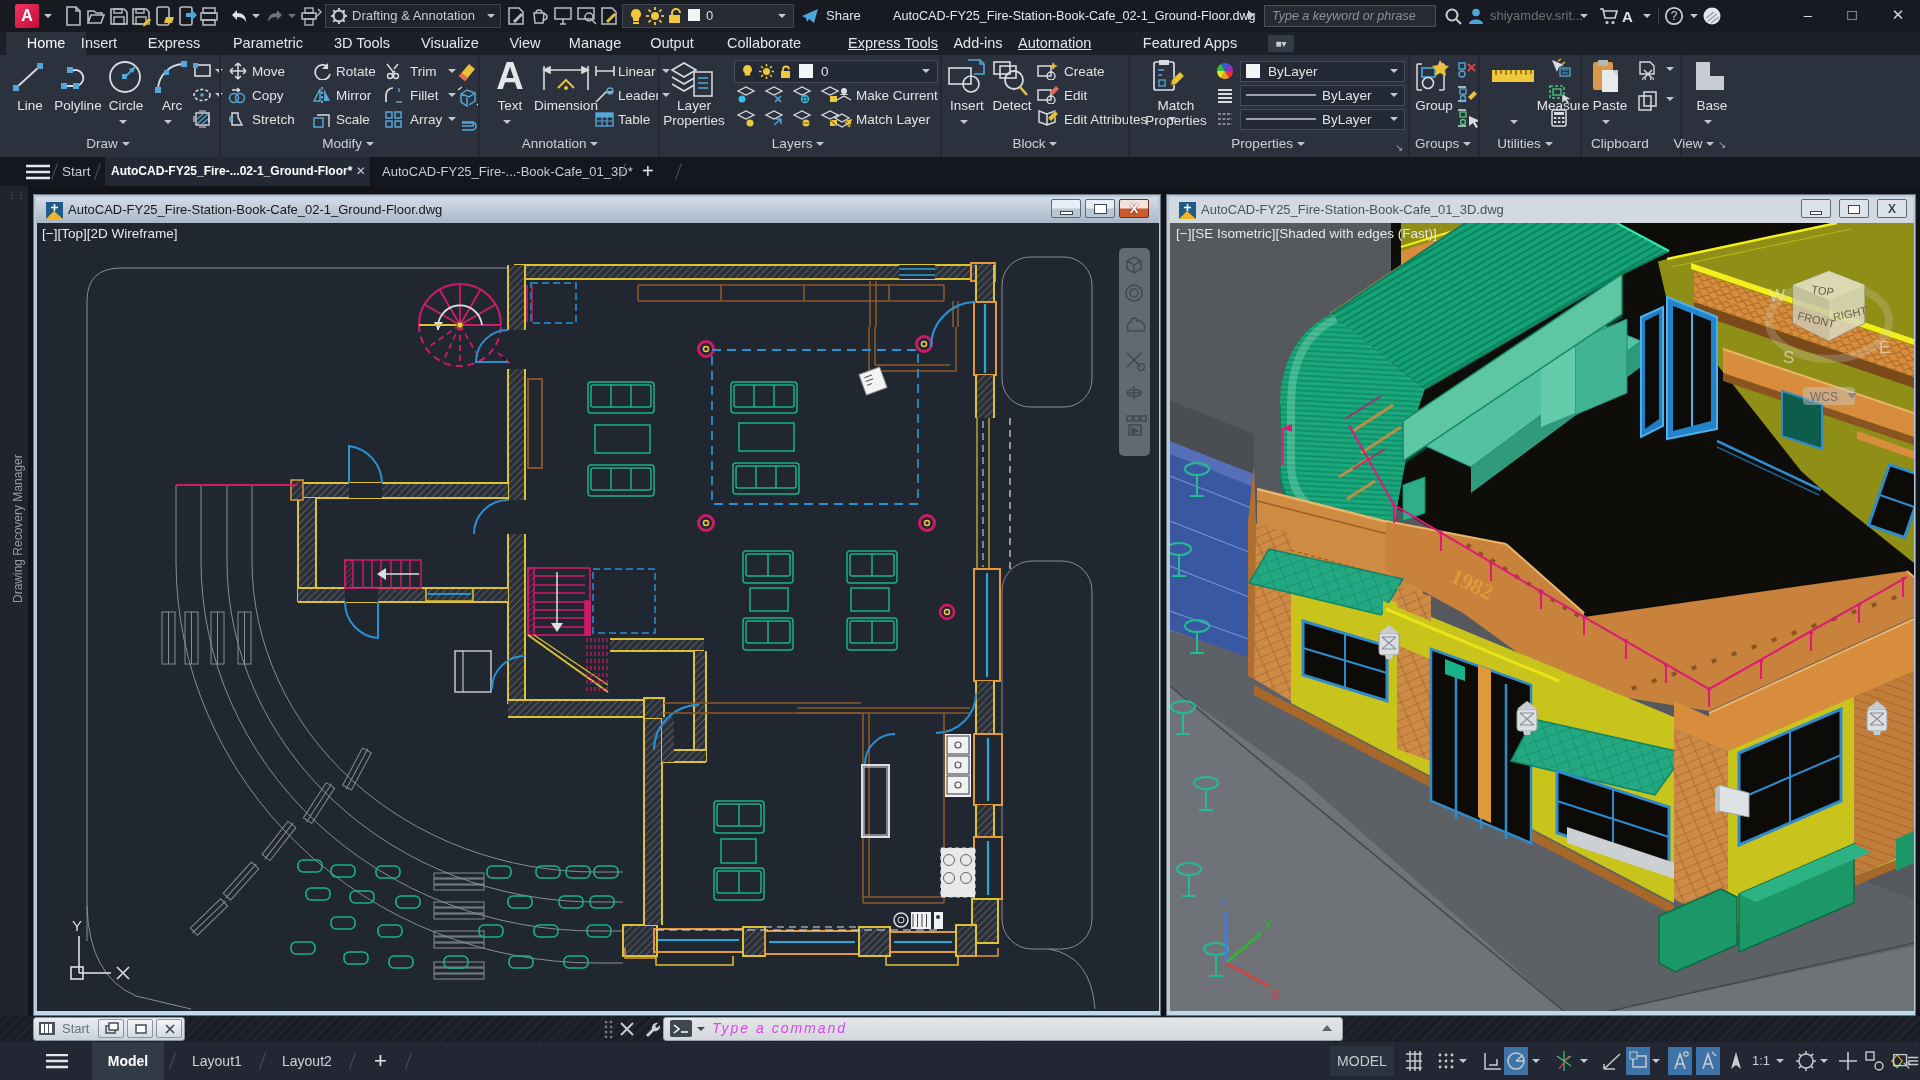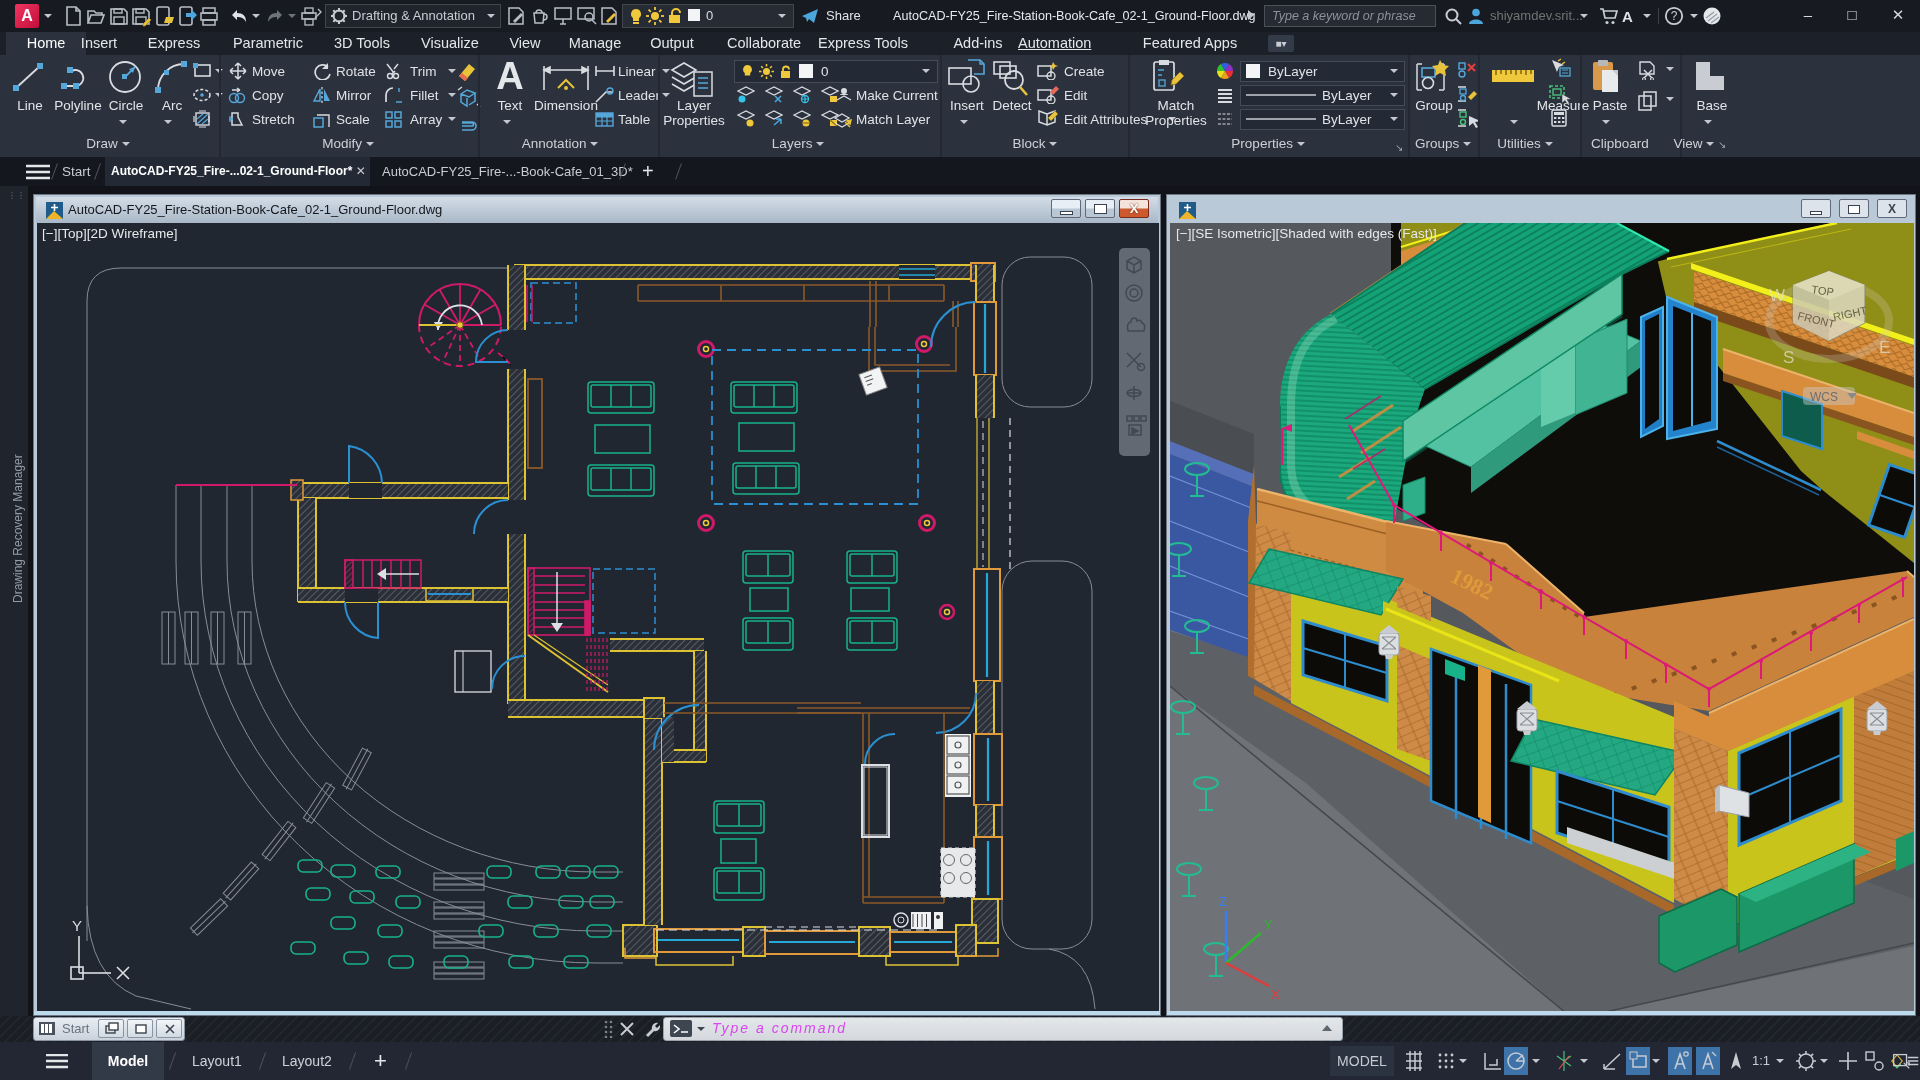--- a/index.html
+++ b/index.html
@@ -206,21 +206,21 @@
       <div class="rtab" id="ribtab-home" style="left:6px;width:80px;text-align:center;">Home</div>
       <div class="rtab" style="left:66px;width:66px;text-align:center;">Insert</div>
       <div class="rtab" style="left:129px;width:90px;text-align:center;">Express</div>
       <div class="rtab" style="left:218px;width:100px;text-align:center;">Parametric</div>
       <div class="rtab" style="left:320px;width:84px;text-align:center;">3D Tools</div>
       <div class="rtab" style="left:406px;width:88px;text-align:center;">Visualize</div>
       <div class="rtab" style="left:496px;width:58px;text-align:center;">View</div>
       <div class="rtab" style="left:556px;width:78px;text-align:center;">Manage</div>
       <div class="rtab" style="left:636px;width:72px;text-align:center;">Output</div>
       <div class="rtab" style="left:712px;width:104px;text-align:center;">Collaborate</div>
-      <div class="rtab" style="left:818px;width:120px;text-align:left;">Express Tools</div>
+      <div class="rtab" style="left:818px;width:120px;text-align:right;text-decoration:underline;">Express Tools</div>
       <div class="rtab" style="left:940px;width:76px;text-align:center;">Add-ins</div>
       <div class="rtab" style="left:1018px;width:108px;text-decoration:underline;">Automation</div>
       <div class="rtab" style="left:1128px;width:124px;text-align:center;">Featured Apps</div>
       <div class="abs" style="left:1268px;top:3px;width:26px;height:17px;background:#343b48;border-radius:2px;text-align:center;line-height:17px;color:#c9cdd3;font-size:10px;">■▾</div>
     </div>
     <div id="ribbon" class="abs">
       <div class="abs" style="left:0;top:-55px;width:1920px;height:157px;">
         <svg class="abs" style="left:10px;top:60px" width="40" height="36" viewBox="0 0 40 36">
           <line x1="6" y1="28" x2="30" y2="6" stroke="#d8dce1" stroke-width="1.8"></line>
           <rect x="3" y="25" width="6" height="6" fill="#55a7d9"></rect>
@@ -1025,20 +1025,23 @@
               <rect x="1133" y="415" width="5" height="5"></rect>
               <rect x="1140" y="415" width="5" height="5"></rect>
               <rect x="1128" y="424" width="12" height="10"></rect>
               <path d="M1131,427 l6,3 -6,3z" fill="#5d646e"></path>
             </g>
           </g>
         </svg>
         <div class="abs" style="left:0;right:0;bottom:0;height:4px;background:#bdd9ec;"></div>
       </div>
       <div class="dwin" style="left:1166px;top:8px;width:750px;height:822px;border:1px solid #6b7684;">
+        <div class="dtitle dtitleR">
+          <span style="position:absolute;left:32px;top:5px;">AutoCAD-FY25_Fire-Station-Book-Cafe_01_3D.dwg</span>
+        </div>
         <svg class="abs" style="left:12px;top:7px" width="17" height="17" viewBox="0 0 17 17">
           <rect x="0" y="0" width="17" height="17" fill="#1f5c8a"></rect>
           <path d="M0 17 L8 9 L17 17z" fill="#f0b428"></path>
           <path d="M8.5 2 v7 M5 5.5 h7" stroke="#fff" stroke-width="1.6"></path>
         </svg>
         <div class="mmbtn" style="left:634px;background:#dde3ea;">
           <div style="position:absolute;left:8px;top:11px;width:12px;height:4px;border:1px solid #39424e;background:#fff;"></div>
         </div>
         <div class="mmbtn" style="left:672px;background:#dde3ea;">
           <div style="position:absolute;left:8px;top:5px;width:12px;height:9px;border:1.5px solid #39424e;background:#fff;"></div>

